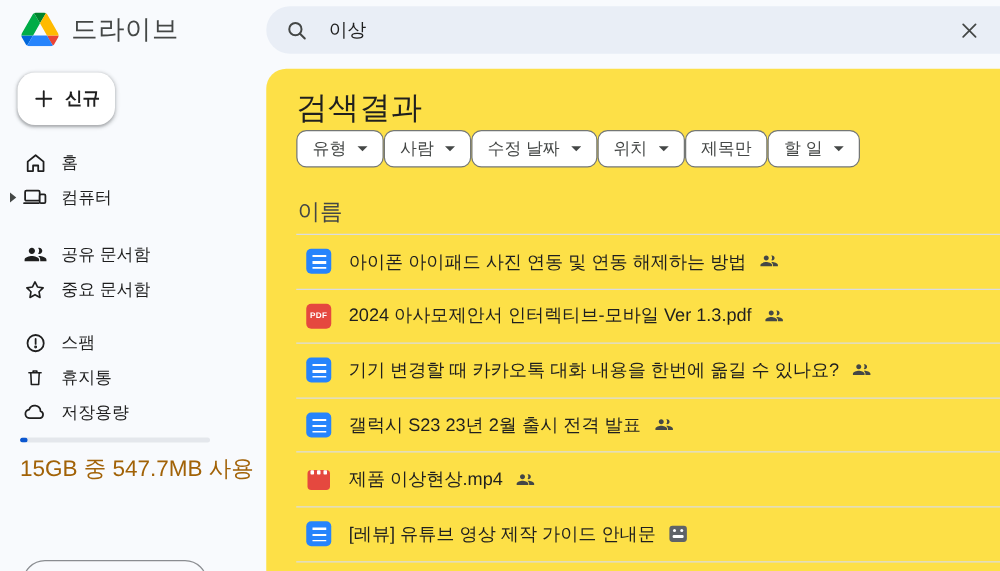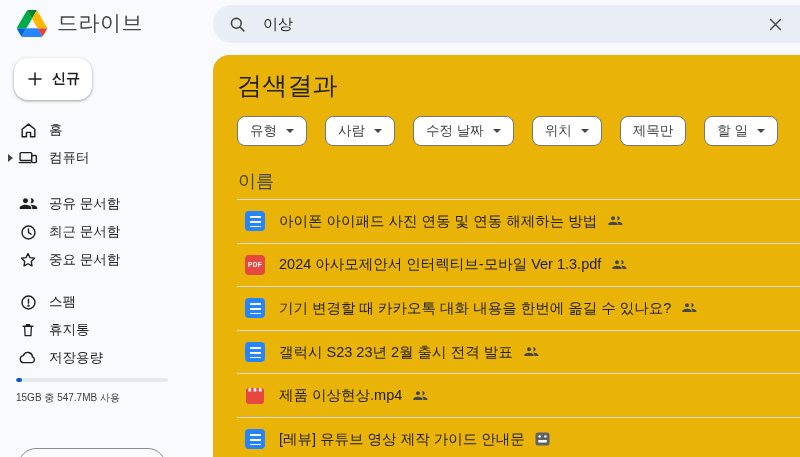--- a/index.html
+++ b/index.html
@@ -24,21 +24,21 @@
   .search-input {
     flex:1; border:none; outline:none; background:transparent;
     font-family:inherit; font-size:15px; color:#1f1f1f; margin-left:16px;
   }
   .search-clear { flex:0 0 auto; display:flex; cursor:pointer; }
 
   
   .content { display:flex; height:411px; }
   .sidebar { width:213px; flex:0 0 213px; position:relative; }
   .card {
-    flex:1; background:#eab308; border-radius:16px 0 0 0; margin-top:9px;
+    flex:1; background:#fde047; border-radius:16px 0 0 0; margin-top:9px;
     padding:14px 0 0 24px; overflow:hidden;
   }
 
   
   .new-btn {
     margin:12px 0 0 14px; width:78px; height:42px; background:#fff;
     border:none; border-radius:14px; display:flex; align-items:center; justify-content:center;
     gap:8px; cursor:pointer; font-family:inherit;
     box-shadow:0 1px 2px rgba(60,64,67,.30), 0 1px 3px 1px rgba(60,64,67,.15);
   }
@@ -54,29 +54,29 @@
   .expander i {
     width:0; height:0; border-top:4px solid transparent;
     border-bottom:4px solid transparent; border-left:5px solid #444746; display:block;
   }
   .nav-icon { width:20px; height:20px; flex:0 0 20px; display:flex; align-items:center; justify-content:center; }
   .nav-label { font-size:13.5px; margin-left:11px; color:#1f1f1f; white-space:nowrap; }
 
   .storage-block { margin:6px 0 0 16px; width:152px; }
   .progress-track { height:4px; background:#e4e7ec; border-radius:2px; overflow:hidden; }
   .progress-fill { height:4px; background:#0b57d0; border-radius:2px; }
-  .usage-text { margin-top:9px; font-size:10px; color:#404040; white-space:nowrap; }
+  .usage-text { margin-top:9px; font-size:18px; color:#a16207; white-space:nowrap; }
   .buy-storage {
     position:absolute; left:18px; top:402px; width:148px; height:40px;
     border:1px solid #8a8d91; border-radius:18px; background:transparent; cursor:pointer;
   }
 
   
   .page-title { font-size:25px; font-weight:500; color:#1f1f1f; letter-spacing:.2px; }
-  .chips { display:flex; gap:18px; margin-top:14px; }
+  .chips { display:flex; gap:0; margin-top:2px; }
   .chip {
     height:30px; border:1px solid #747775; border-radius:8px; background:#fff;
     display:flex; align-items:center; padding:0 12px; font-size:13.5px; color:#444746;
     cursor:pointer; white-space:nowrap; font-family:inherit;
   }
   .chip .caret {
     width:0; height:0; border-left:4px solid transparent; border-right:4px solid transparent;
     border-top:4.5px solid #444746; margin-left:9px; display:inline-block;
   }
   .list { margin-top:23px; }
@@ -169,30 +169,20 @@
           <span class="nav-icon">
             <svg width="20" height="20" viewBox="0 0 24 24" fill="#1f1f1f">
               <path d="M9 11c1.66 0 3-1.34 3-3S10.66 5 9 5 6 6.34 6 8s1.34 3 3 3zm7 0c1.66 0 3-1.34 3-3s-1.34-3-3-3c-.35 0-.68.07-1 .18.63.78 1 1.76 1 2.82s-.37 2.04-1 2.82c.32.11.65.18 1 .18zm-7 2c-2.33 0-7 1.17-7 3.5V18h14v-1.5c0-2.33-4.67-3.5-7-3.5zm7 0c-.29 0-.62.02-.97.05 1.16.84 1.97 1.97 1.97 3.45V18h6v-1.5c0-2.33-4.67-3.5-7-3.5z"></path>
             </svg>
           </span>
           <span class="nav-label">공유 문서함</span>
         </div>
         <div class="nav-item">
           <span class="exp-spacer"></span>
           <span class="nav-icon">
-            <svg width="19" height="19" viewBox="0 0 24 24" fill="none" stroke="#1f1f1f" stroke-width="1.8" stroke-linecap="round">
-              <circle cx="12" cy="12" r="8.2"></circle>
-                <path d="M12 7.5V12l3.2 2"></path>
-            </svg>
-          </span>
-          <span class="nav-label">최근 문서함</span>
-        </div>
-        <div class="nav-item">
-          <span class="exp-spacer"></span>
-          <span class="nav-icon">
             <svg width="20" height="20" viewBox="0 0 24 24" fill="none" stroke="#1f1f1f" stroke-width="1.6" stroke-linejoin="round">
               <path d="M12 4.2l2.4 4.9 5.4.8-3.9 3.8.9 5.4L12 16.5l-4.8 2.6.9-5.4-3.9-3.8 5.4-.8z"></path>
             </svg>
           </span>
           <span class="nav-label">중요 문서함</span>
         </div>
       </div>
 
       <div class="nav-group g3">
         <div class="nav-item">

